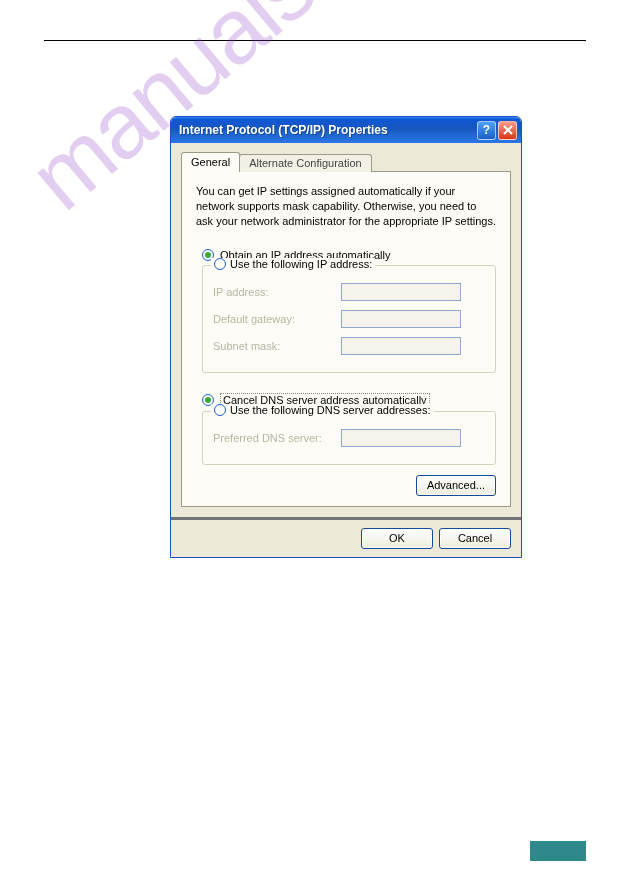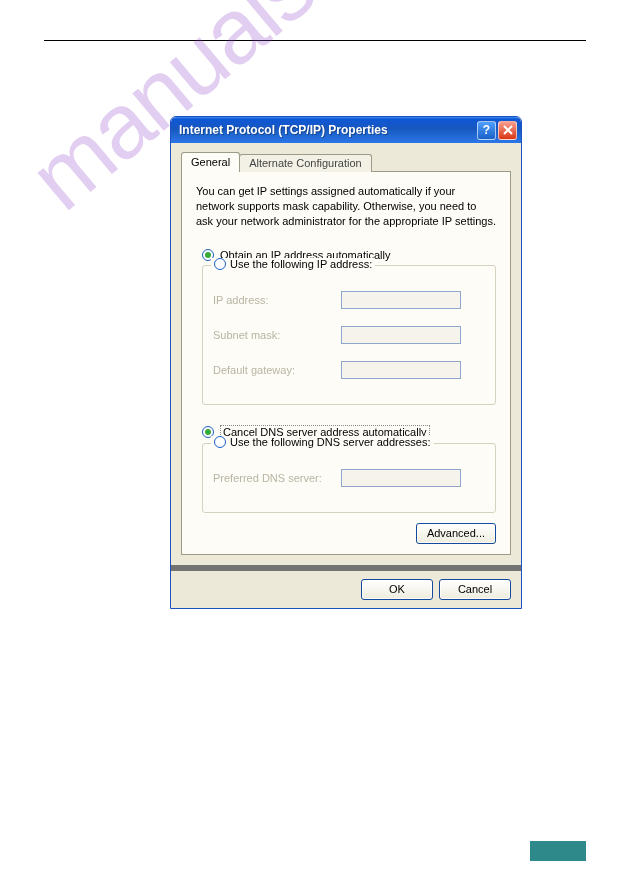--- a/index.html
+++ b/index.html
@@ -116,21 +116,21 @@
   position: relative;
 }
 .group-legend {
   position: absolute;
   top: -8px; left: 8px;
   background: #fdfcf7;
   padding: 0 3px;
   display:flex; align-items:flex-start;
 }
 .group-legend .radio{ margin-right:4px;}
-.field-row { display: flex; align-items: center; margin: 17px 0; }
+.field-row { display: flex; align-items: center; margin: 9px 0; }
 .field-label { width: 128px; color: #b8b5a3; }
 .ip-input {
   width: 120px; height: 18px;
   border: 1px solid #8fa7cc;
   background: #fcfbf5;
 }
 .ip-input.disabled { background: #f5f3eb; }
 .btn-row { display: flex; justify-content: flex-end; margin-top: 6px; }
 .xp-btn {
   min-width: 72px;
@@ -140,21 +140,21 @@
   background: linear-gradient(to bottom,#fff,#efedde);
   padding: 0 10px;
   color: #000;
   margin-left: 6px;
   display:flex; align-items:center; justify-content:center;
   box-shadow: inset 0 0 0 1px rgba(255,255,255,.7);
 }
 .bottom-btns {
   display: flex; justify-content: flex-end;
   padding: 8px 10px;
-  border-top: 6px solid #737373;
+  border-top: 3px solid #737373;
   background:#ece9d8;
 }
 .pager {
   position:absolute;
   bottom:32px; right:44px;
   width:56px; height:20px;
   background:#2e8a8a;
 }
 </style>
 </head>
@@ -194,25 +194,25 @@
       <div class="group">
         <div class="group-legend">
           <span class="radio"></span>
           <span>Use the following IP address:</span>
         </div>
         <div class="field-row">
           <span class="field-label">IP address:</span>
           <div class="ip-input disabled"></div>
         </div>
         <div class="field-row">
+          <span class="field-label">Default gateway:</span>
+          <div class="ip-input disabled"></div>
+        </div>
+        <div class="field-row">
           <span class="field-label">Subnet mask:</span>
-          <div class="ip-input disabled"></div>
-        </div>
-        <div class="field-row">
-          <span class="field-label">Default gateway:</span>
           <div class="ip-input disabled"></div>
         </div>
       </div>
 
       <div class="radio-row">
         <span class="radio checked"></span>
         <span class="dotted-box">Cancel DNS server address automatically</span>
       </div>
 
       <div class="group">

